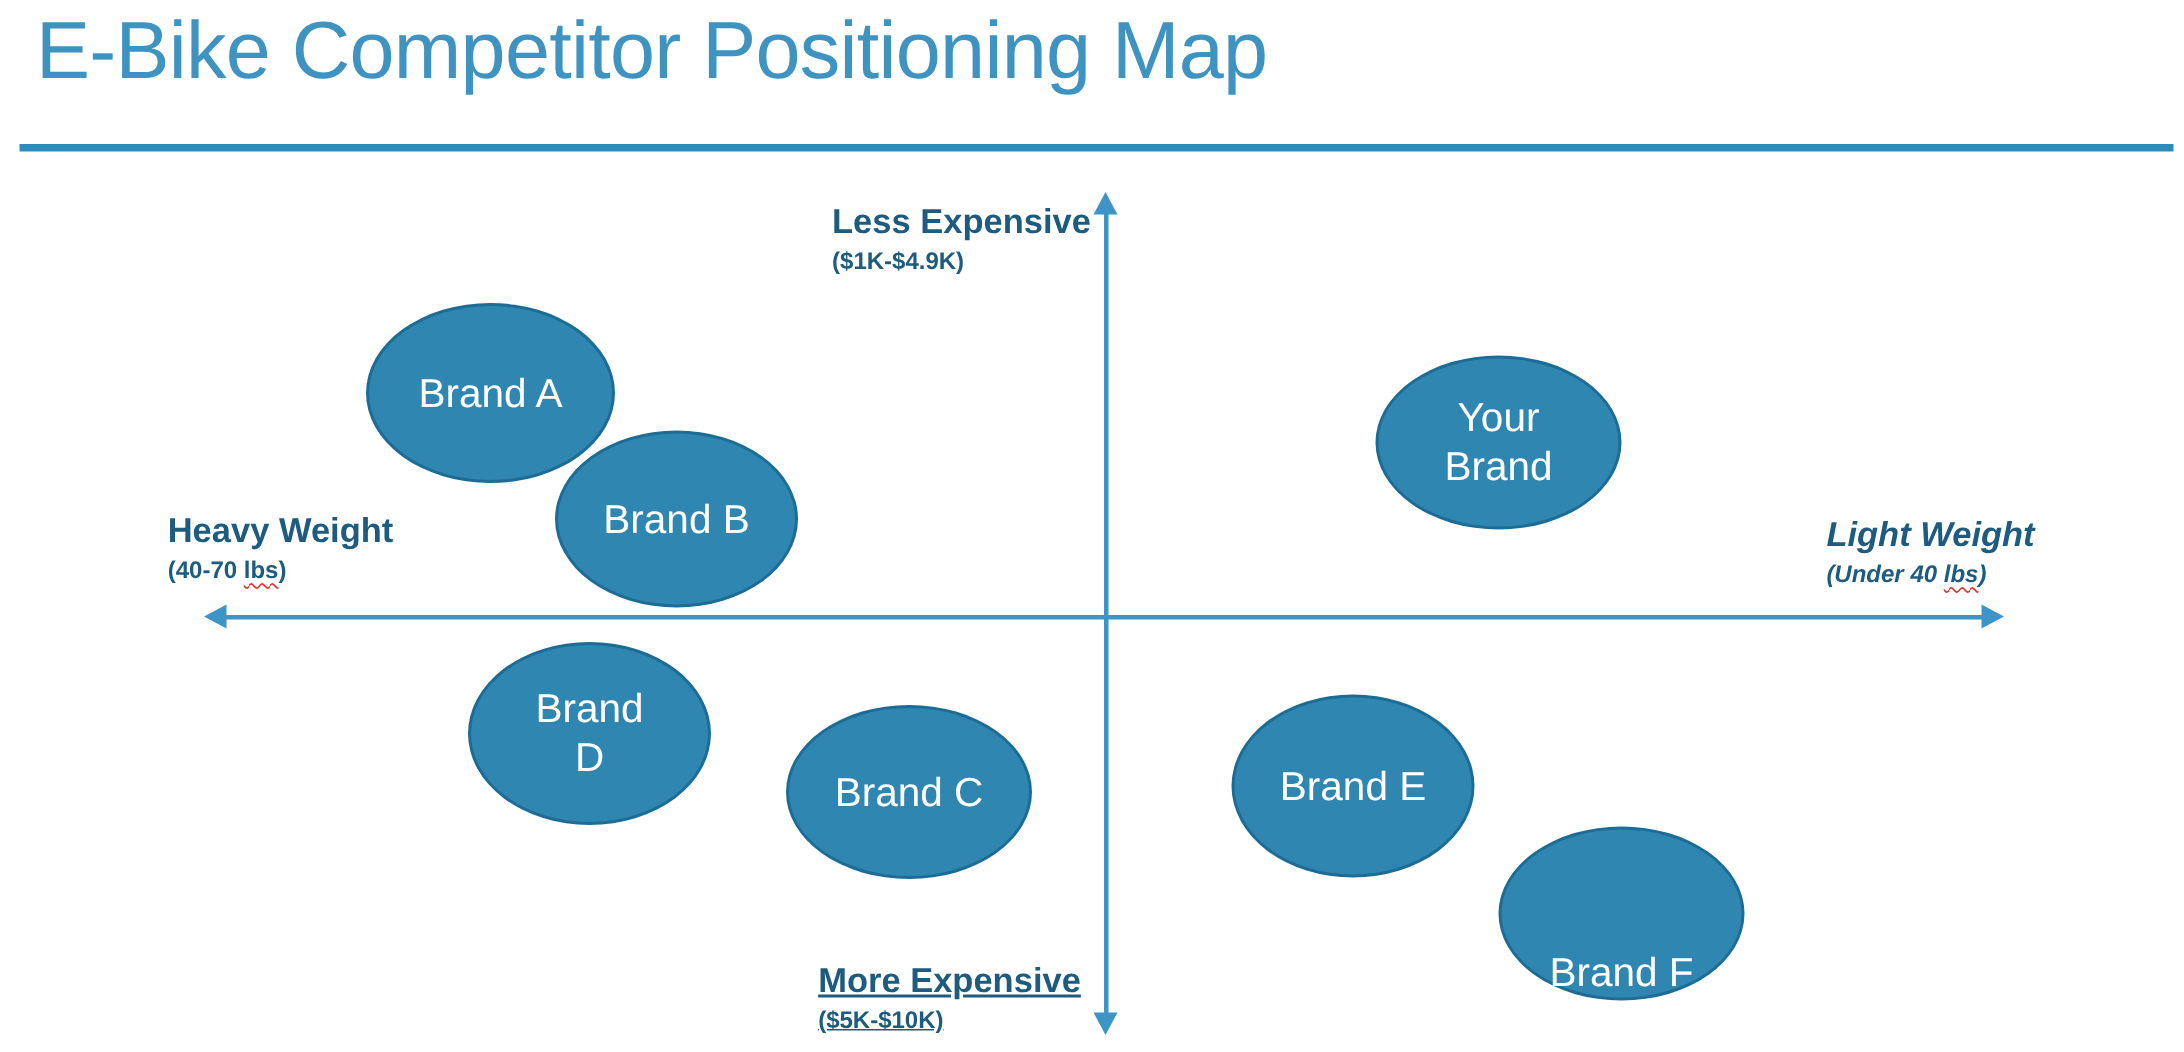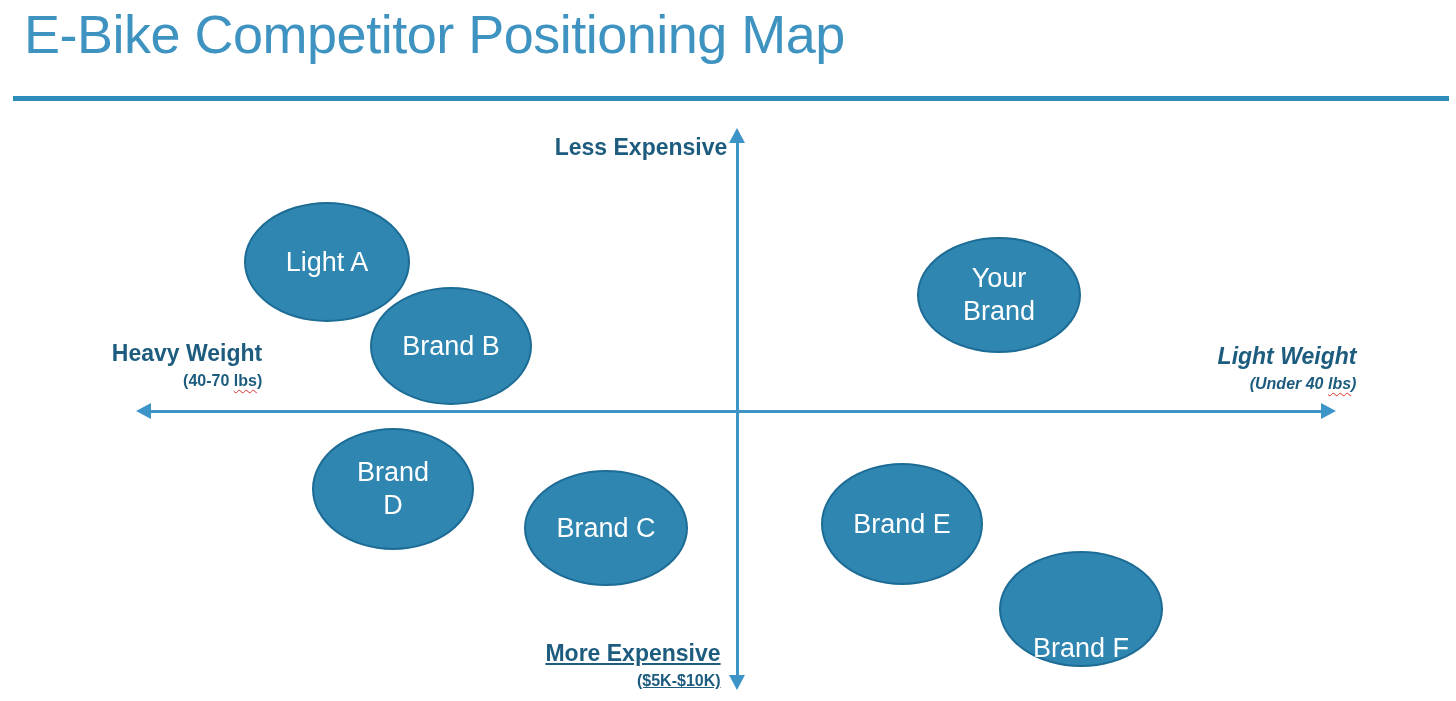--- a/index.html
+++ b/index.html
@@ -85,21 +85,21 @@
     top: 403px;
     border-top: 8px solid transparent;
     border-bottom: 8px solid transparent;
     border-left: 15px solid var(--axis-line, #3D95C7);
   }
 
   
   .axis-caption {
     position: absolute;
     transform: translateX(-50%);
-    text-align: right;
+    text-align: left;
     color: var(--axis-text, #1D5C7E);
     white-space: nowrap;
   }
   .axis-caption .main {
     font-size: 23px;
     font-weight: 700;
     line-height: 28px;
   }
   .axis-caption .range {
     font-size: 16px;
@@ -147,40 +147,41 @@
 
   <div class="axis-line-v"></div>
   <div class="axis-line-h"></div>
   <div class="arrow arrow-up"></div>
   <div class="arrow arrow-down"></div>
   <div class="arrow arrow-left"></div>
   <div class="arrow arrow-right"></div>
 
   <div class="axis-caption axis-caption--top">
     <div class="main">Less Expensive</div>
+    <div class="range">($1K-$4.9K)</div>
   </div>
 
   <div class="axis-caption axis-caption--bottom">
     <div class="main">More Expensive</div>
     <div class="range">($5K-$10K)</div>
   </div>
 
   <div class="axis-caption axis-caption--left">
     <div class="main">Heavy Weight</div>
     <div class="range"><span>(40-70 </span><span class="squiggle">lbs</span><span>)</span></div>
   </div>
 
   <div class="axis-caption axis-caption--right">
     <div class="main">Light Weight</div>
     <div class="range"><span>(Under 40 </span><span class="squiggle">lbs</span><span>)</span></div>
   </div>
 
   <div>
       <div class="bubble" style="left: 244px; top: 202px; width: 166px; height: 120px;">
-        <div class="bubble-line">Light A</div>
+        <div class="bubble-line">Brand A</div>
       </div>
       <div class="bubble" style="left: 370px; top: 287px; width: 162px; height: 118px;">
         <div class="bubble-line">Brand B</div>
       </div>
       <div class="bubble" style="left: 917px; top: 237px; width: 164px; height: 116px;">
         <div class="bubble-line">Your</div>
         <div class="bubble-line">Brand</div>
       </div>
       <div class="bubble" style="left: 312px; top: 428px; width: 162px; height: 122px;">
         <div class="bubble-line">Brand</div>

